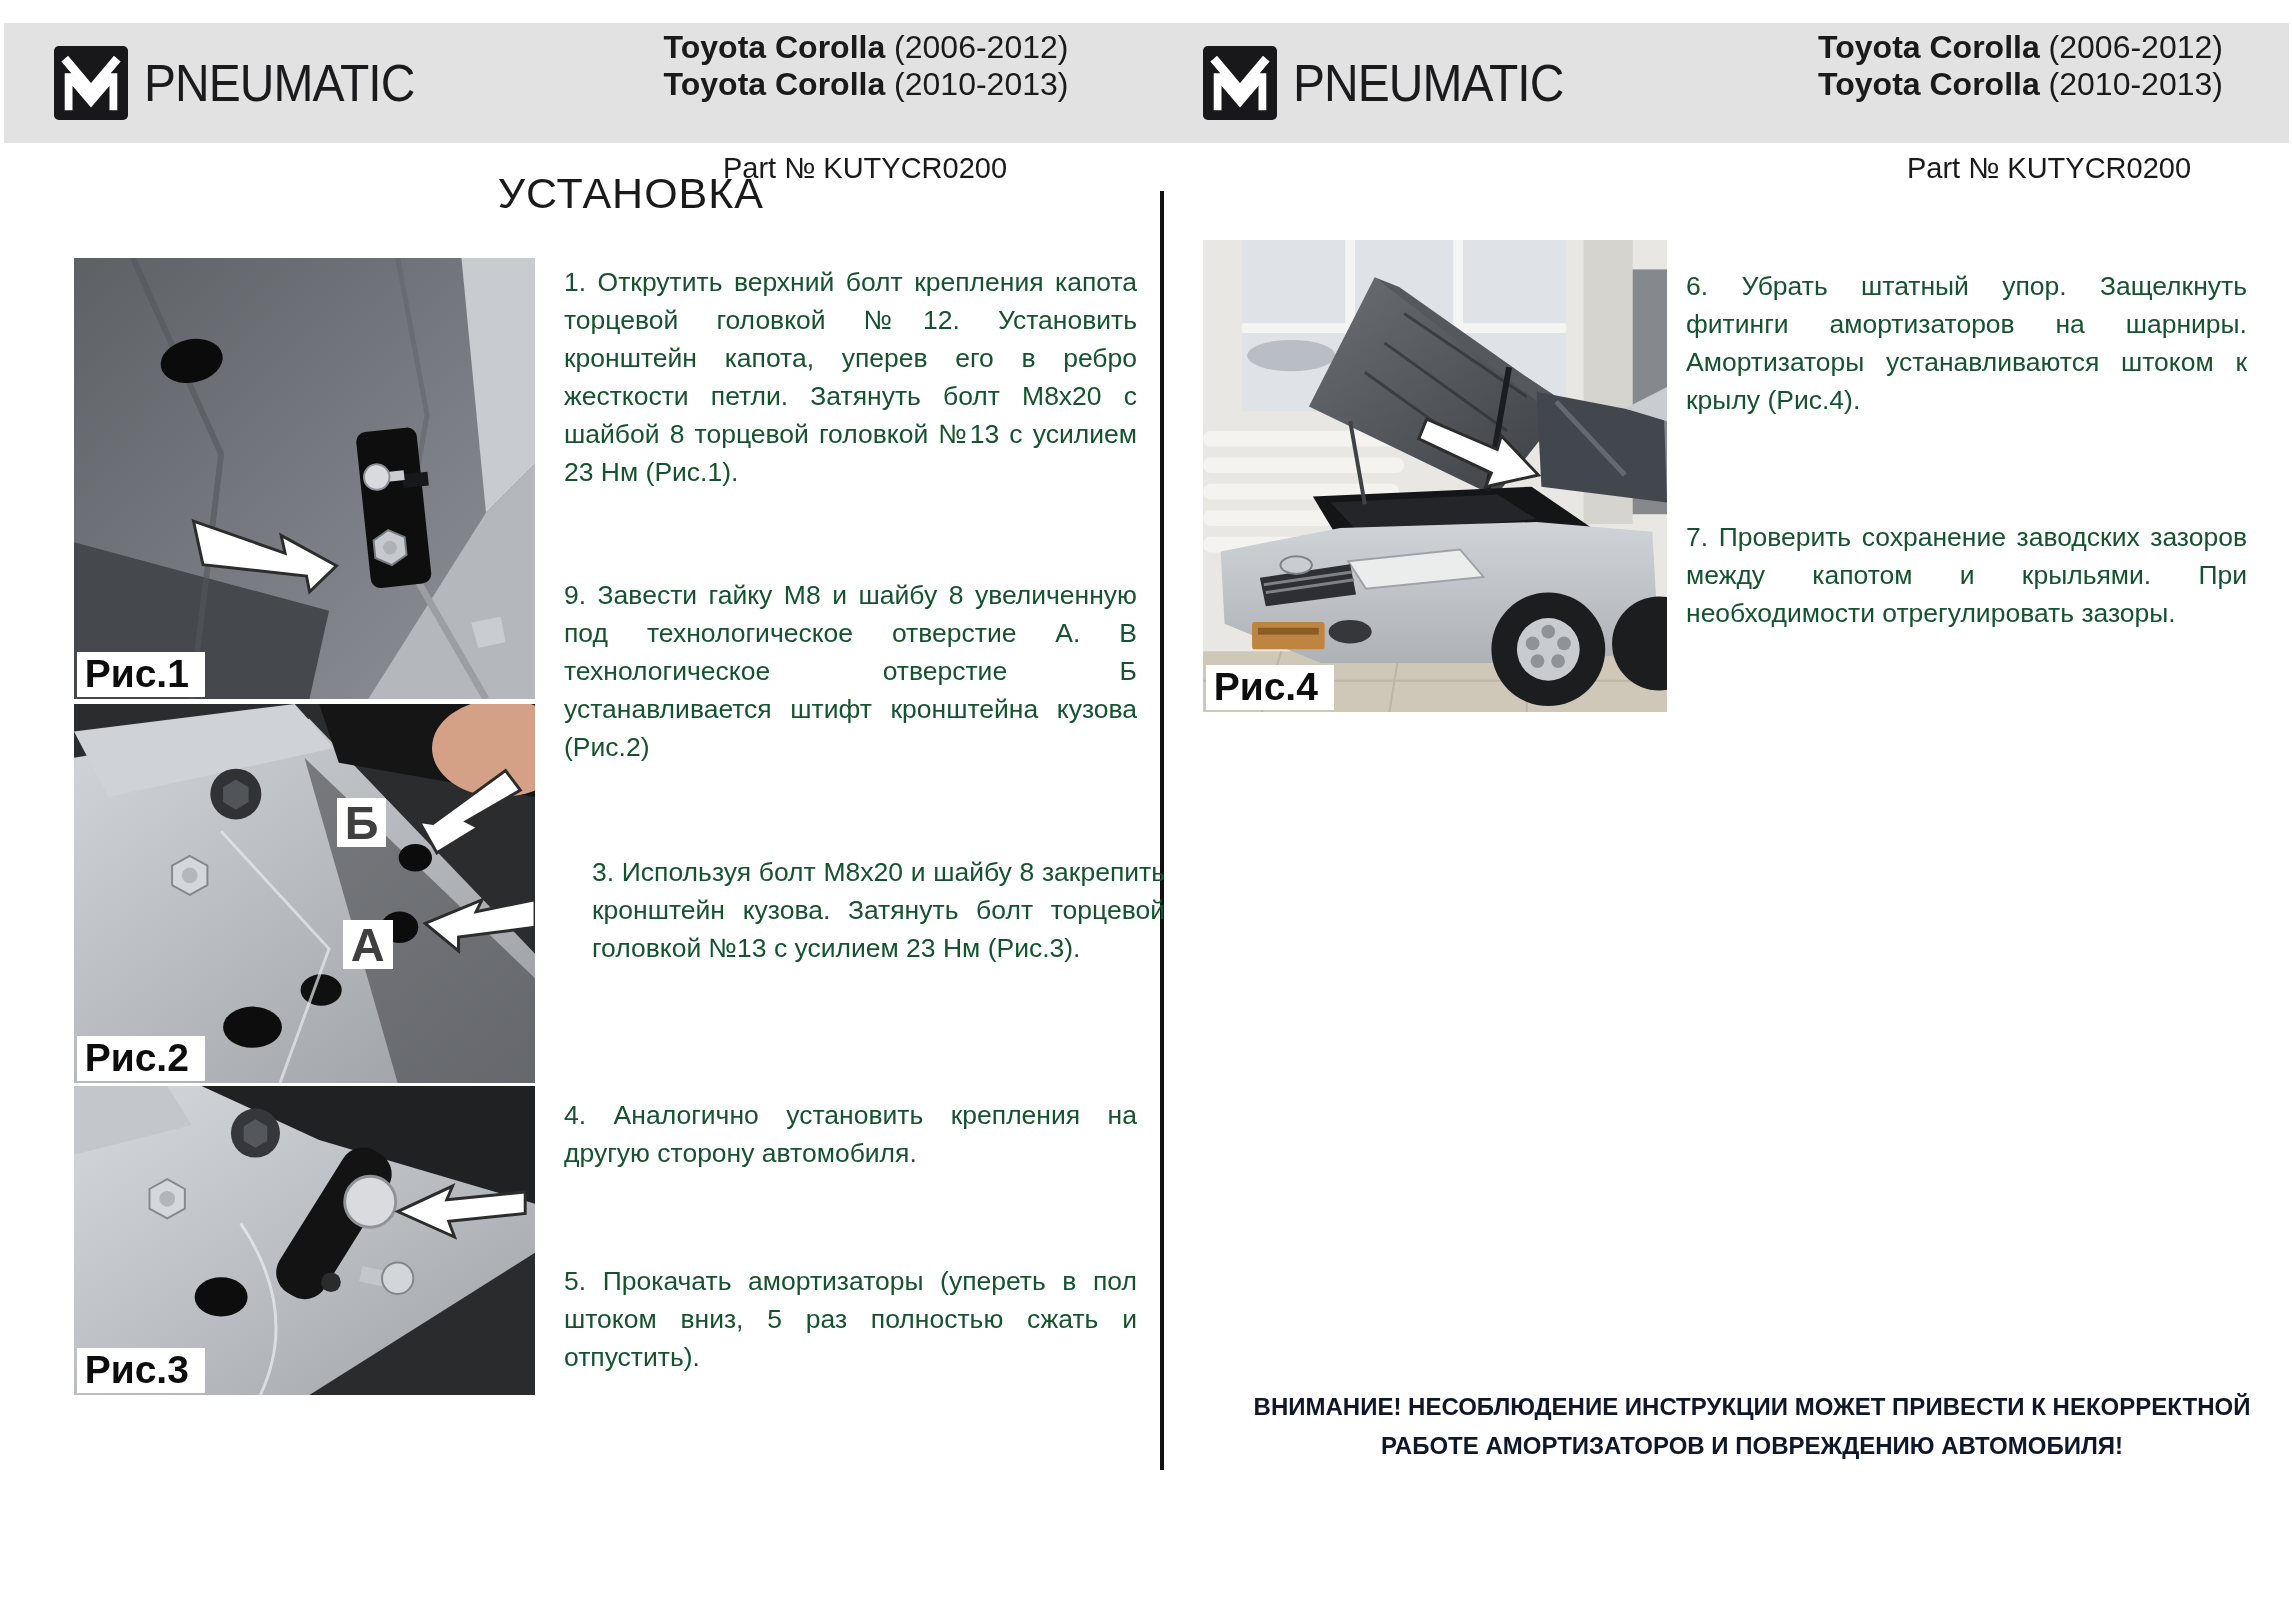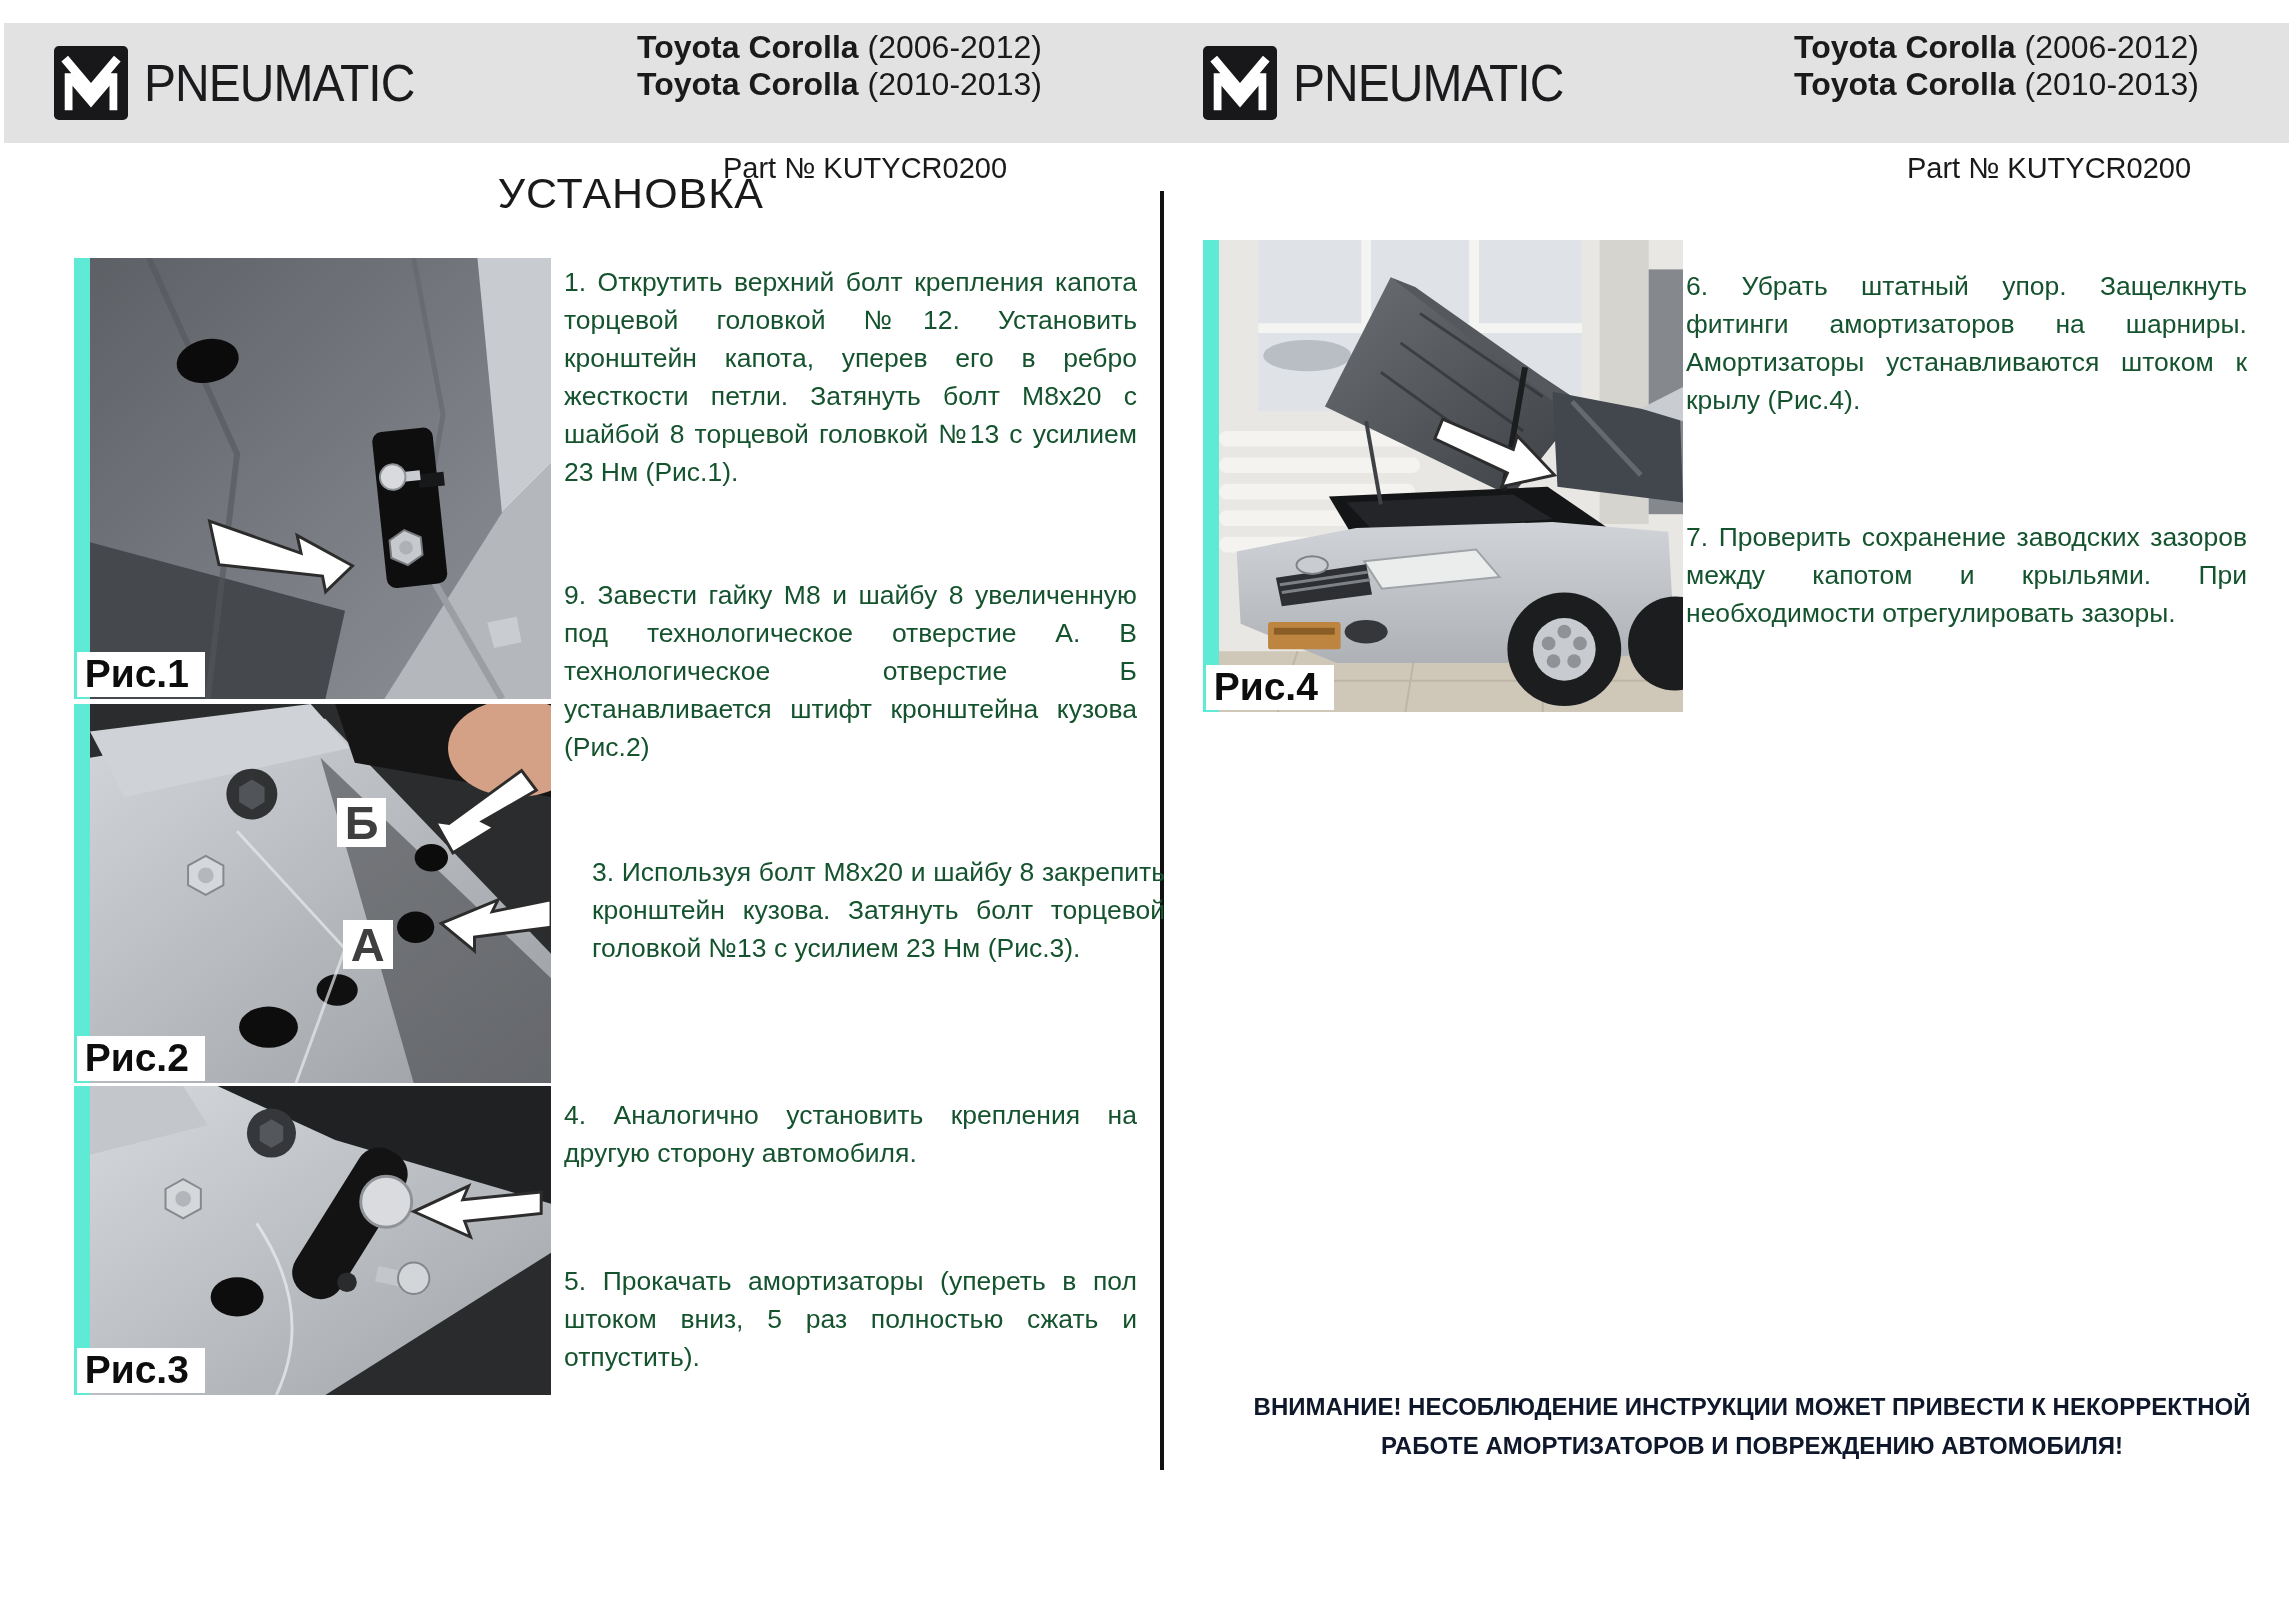--- a/index.html
+++ b/index.html
@@ -5,36 +5,36 @@
   html,body{margin:0;padding:0;background:#ffffff;}
   body{width:2293px;height:1620px;position:relative;overflow:hidden;
        font-family:"Liberation Sans","DejaVu Sans",sans-serif;color:#1a1a1a;}
   .abs{position:absolute;}
 
   
   .header-bar{left:3.9px;top:22.5px;width:2285px;height:120px;background:#e2e2e2;}
   .logo-group{top:46px;height:74px;display:flex;align-items:center;gap:15.7px;}
   .logo-box{width:74px;height:74px;flex:0 0 auto;}
   .wordmark{font-size:51px;letter-spacing:-1px;color:#1b1b1e;transform:scaleX(.94);transform-origin:left center;white-space:nowrap;}
-  .vehicles{font-size:32px;line-height:37px;text-align:left;white-space:nowrap;}
+  .vehicles{font-size:32px;line-height:37px;text-align:center;white-space:nowrap;}
   .vehicles b{font-weight:bold;}
   .part-label{font-size:29px;text-align:center;white-space:nowrap;}
 
   .page-title{font-size:43px;font-weight:normal;text-align:right;letter-spacing:1px;}
 
   
   .step{font-size:26.5px;line-height:38px;text-align:justify;text-align-last:left;color:#14532d;}
   .col-left .step{width:573px;left:564px;}
   .divider{left:1160px;top:191px;width:3.9px;height:1279px;background:#101010;}
 
   .warning{left:1220px;top:1387px;width:1064px;text-align:center;
            color:#0f172a;font-weight:bold;font-size:24px;line-height:39px;}
 
   
-  .photo{overflow:hidden;background:#5eead4;padding-left:16px;}
+  .photo{overflow:hidden;background:#fca5a5;}
   .photo svg{display:block;width:100%;height:100%;}
   .fig-chip{position:absolute;left:2.9px;bottom:2px;background:#ffffff;color:#0d0d0d;
             font-weight:bold;font-size:39px;line-height:43px;padding:0 15.7px 2px 7.8px;}
   .hole-chip{position:absolute;background:#ffffff;color:#3f3f3f;font-weight:bold;
              font-size:47px;line-height:49px;padding:0 7.8px;}
 </style>
 </head>
 <body>
 
 <div class="abs header-bar"></div>

